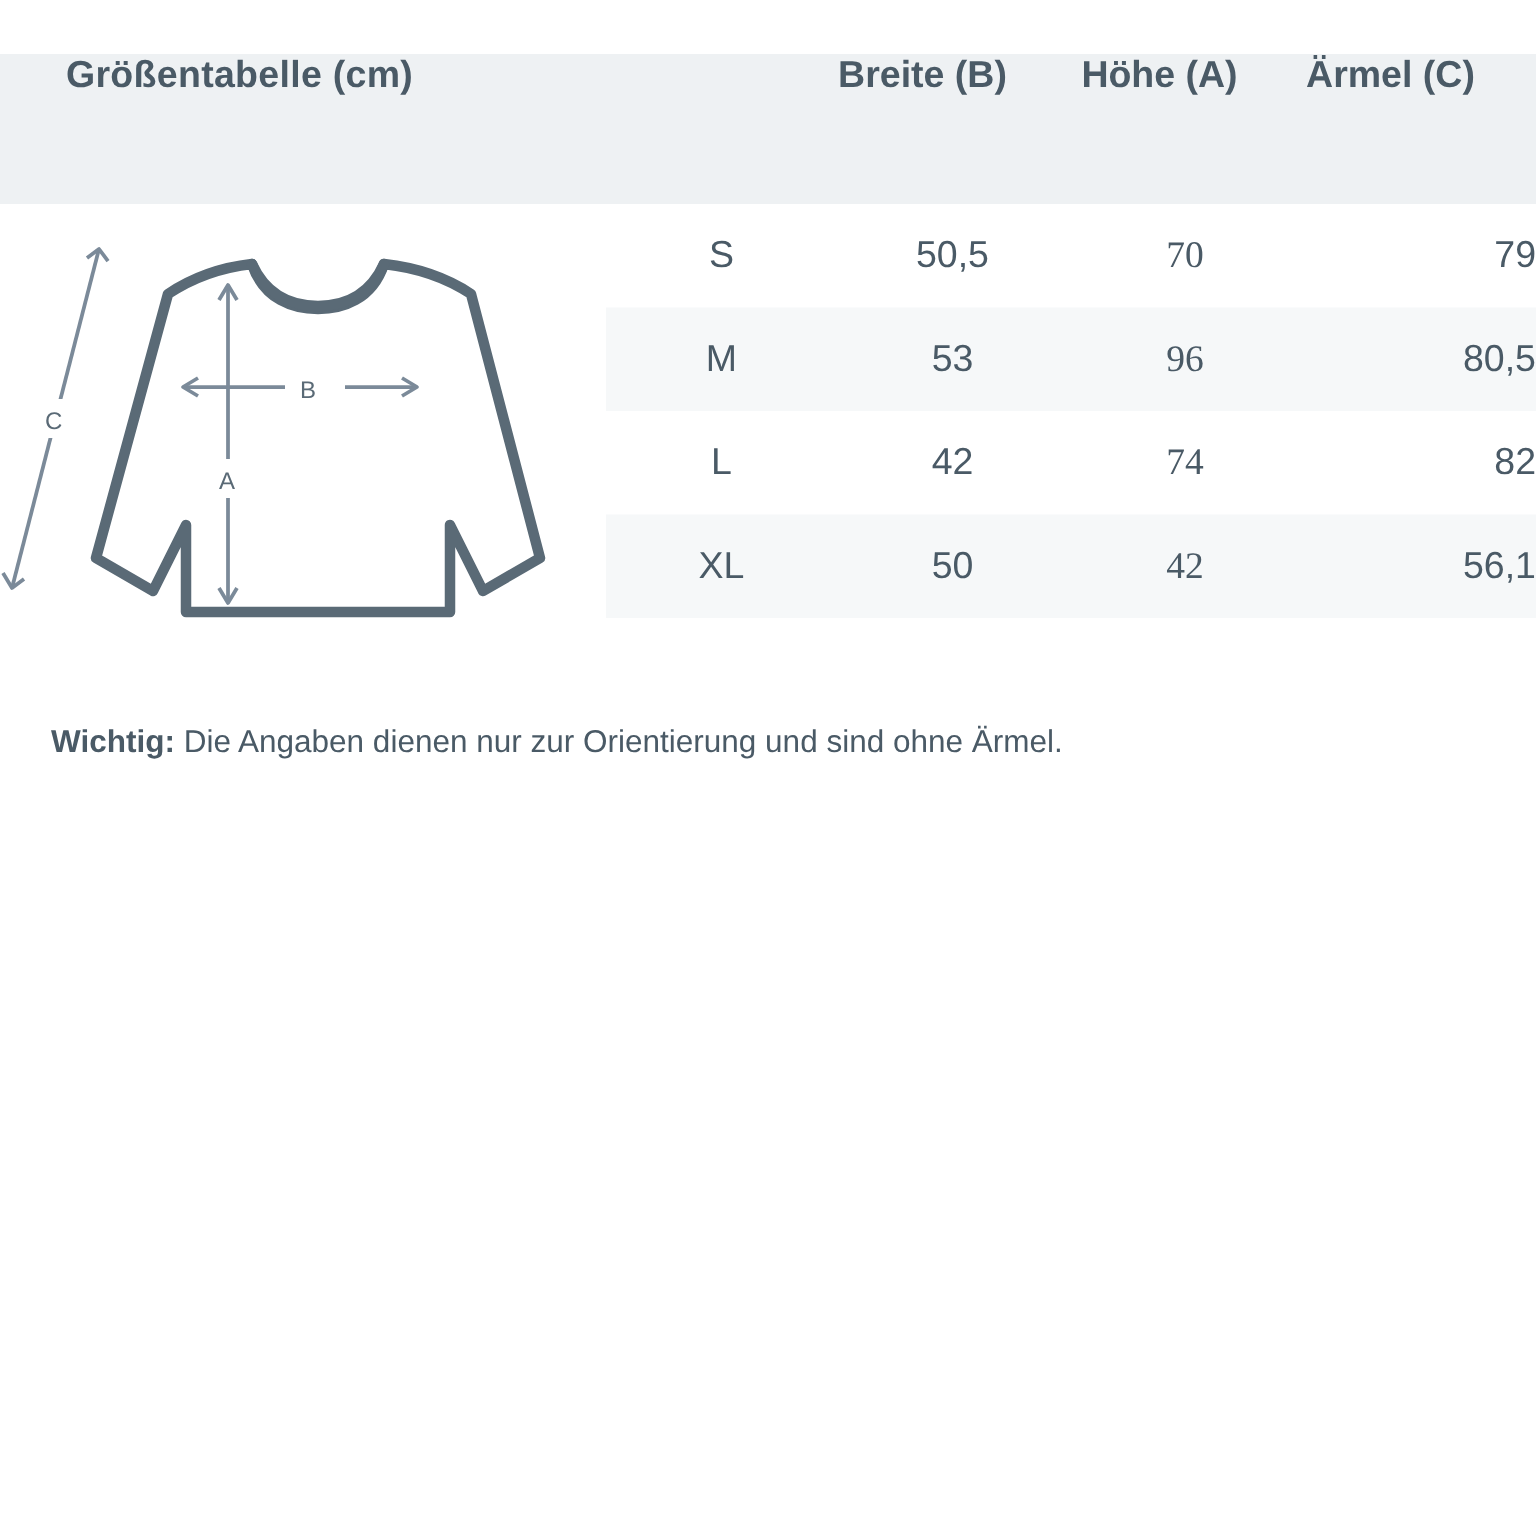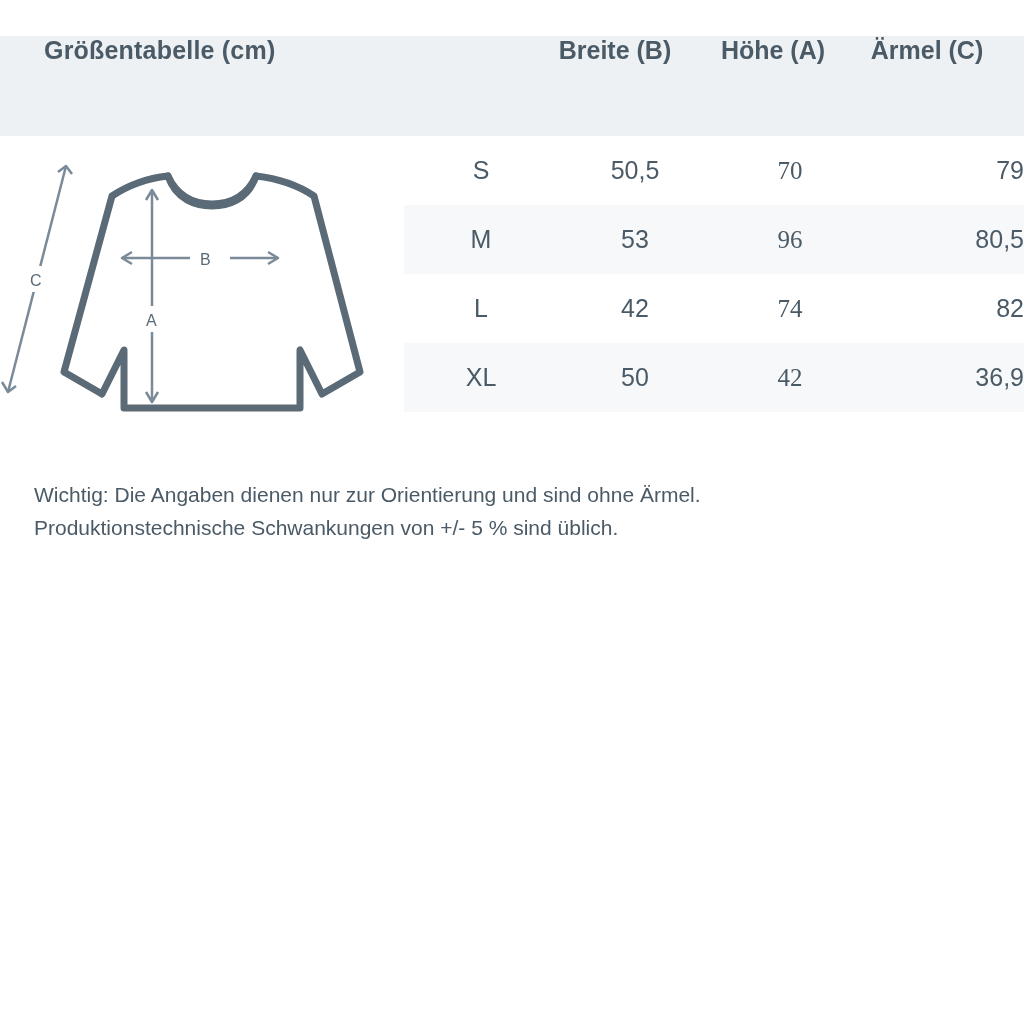--- a/index.html
+++ b/index.html
@@ -92,21 +92,21 @@
   table.size-table tr.odd td { background: #ffffff; }
   table.size-table tr.even td { background: #f6f8f9; }
 
   
   .note {
     padding: 24px 30px 0 34px;
     font-size: 21px;
     line-height: 33px;
     color: #4a5a66;
   }
-  .note b { font-weight: normal; }
+  .note b { font-weight: bold; }
 
   svg { display: block; }
 </style>
 </head>
 <body>
 
 <div class="sizechart">
 
   <div class="chart-header">
     <div class="chart-title">Größentabelle (cm)</div>
@@ -183,25 +183,24 @@
           <tr class="odd">
             <td class="size-label">L</td>
             <td class="col-b">42</td>
             <td class="col-a">74</td>
             <td class="col-c">82</td>
           </tr>
           <tr class="even">
             <td class="size-label">XL</td>
             <td class="col-b">50</td>
             <td class="col-a">42</td>
-            <td class="col-c">36,9</td>
+            <td class="col-c">56,1</td>
           </tr>
         </tbody>
       </table>
     </div>
   </div>
 
   <div class="note">
     <span><b>Wichtig:</b><span> Die Angaben dienen nur zur Orientierung und sind ohne Ärmel.</span></span><br>
-    <span>Produktionstechnische Schwankungen von +/- 5 % sind üblich.</span>
   </div>
 
 </div>
 
 </body></html>

